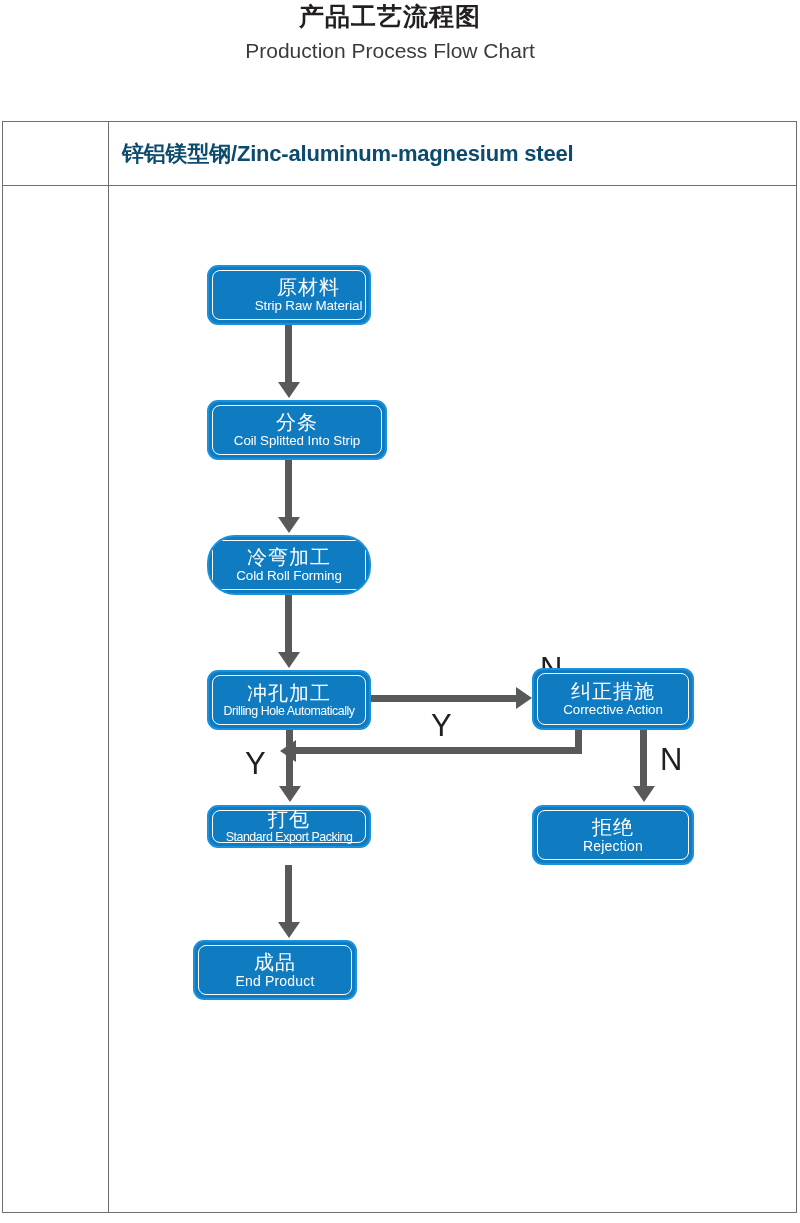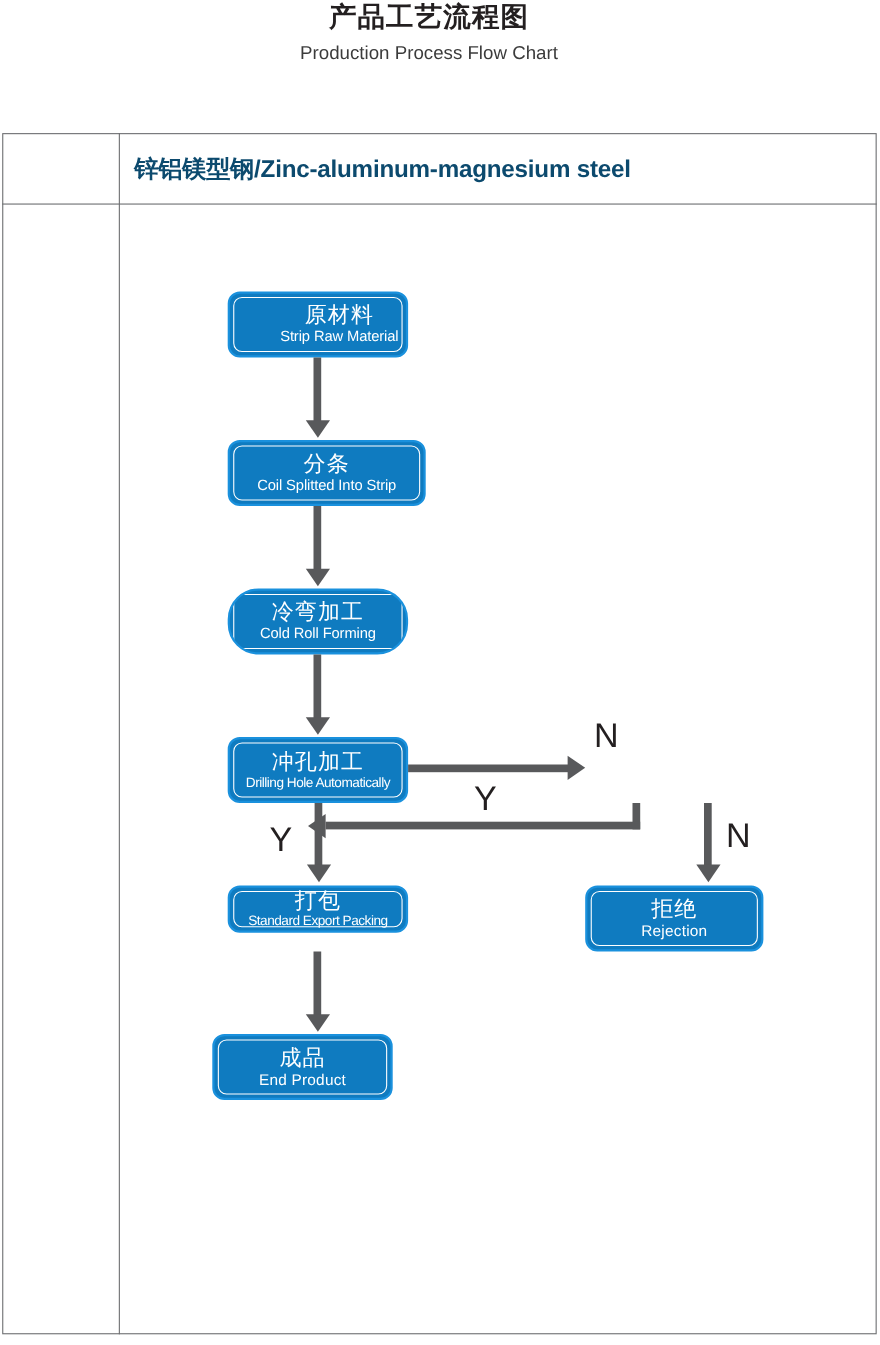--- a/index.html
+++ b/index.html
@@ -7,21 +7,21 @@
     width:800px;height:1223px;position:relative;overflow:hidden;
     font-family:"Liberation Sans","DejaVu Sans",sans-serif;
   }
   
   #title-block{position:absolute;left:0;top:0;width:780px;text-align:center;}
   #title-cn{
     font-size:25px;font-weight:bold;color:#231f20;letter-spacing:1px;
     line-height:1;padding-top:4px;
   }
   #title-en{
-    font-size:17px;font-weight:normal;color:#3b3b3b;letter-spacing:0px;
+    font-size:21px;font-weight:normal;color:#3b3b3b;letter-spacing:0px;
     line-height:1;padding-top:11px;
   }
 
   
   #table-frame{
     position:absolute;left:2px;top:121px;width:795px;height:1092px;
     border:1.5px solid #6d6e71;box-sizing:border-box;
   }
   #col-divider{
     position:absolute;left:108px;top:121px;width:0;height:1092px;
@@ -134,20 +134,24 @@
 
   <div class="node tight" style="left:97px;top:484px;width:164px;height:60px;">
     <span class="cn">冲孔加工</span>
     <span class="en">Drilling Hole Automatically</span>
   </div>
 
   <div class="hline" style="left:261px;top:508.5px;width:150px;"></div>
   <div class="arrow-right" style="left:406px;top:501px;"></div>
   <div class="branch-label" style="left:430px;top:467px;">N</div>
 
+  <div class="node" style="left:422px;top:482px;width:162px;height:62px;">
+    <span class="cn">纠正措施</span>
+    <span class="en">Corrective Action</span>
+  </div>
 
   <div class="vline" style="left:465px;top:544px;height:24px;"></div>
   <div class="hline" style="left:186px;top:561px;width:286px;"></div>
   <div class="arrow-left" style="left:170px;top:553.5px;"></div>
   <div class="branch-label" style="left:321px;top:524px;">Y</div>
 
   <div class="vline" style="left:176px;top:544px;height:60px;"></div>
   <div class="arrow-down" style="left:168.5px;top:600px;"></div>
   <div class="branch-label" style="left:135px;top:562px;">Y</div>
 

